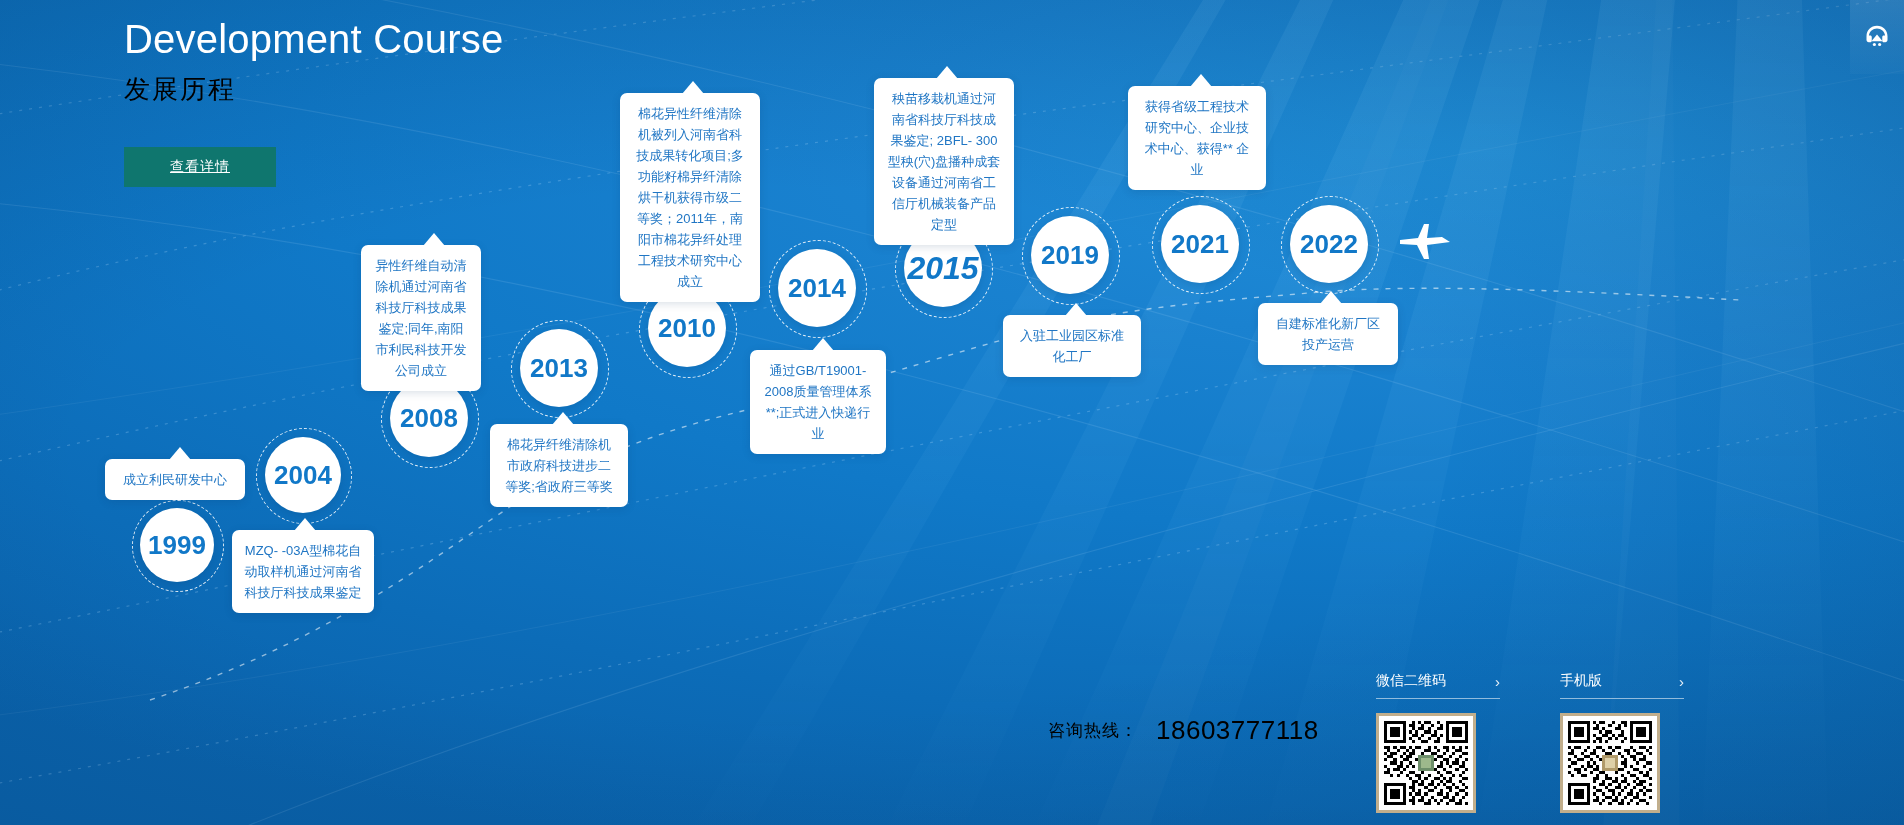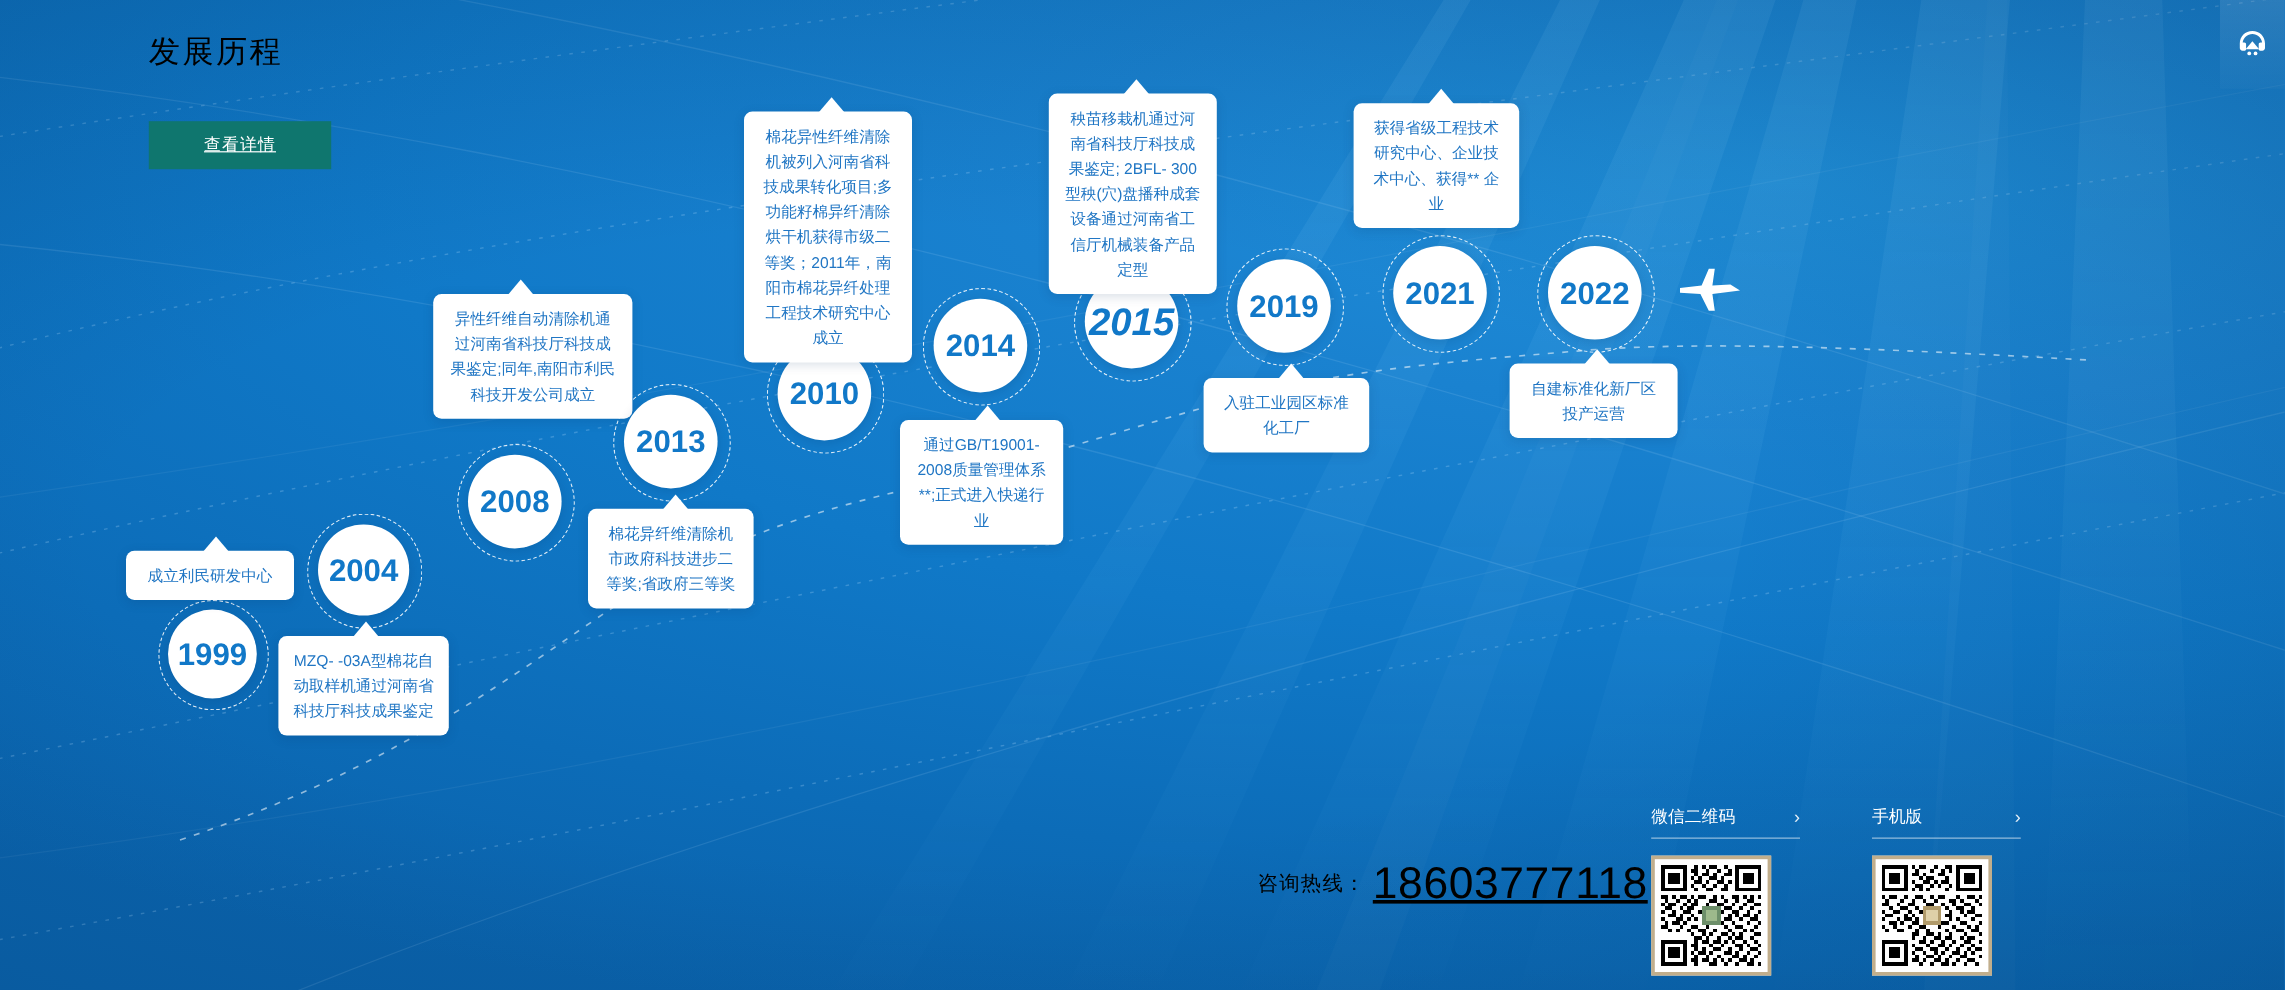--- a/index.html
+++ b/index.html
@@ -82,21 +82,21 @@
     background:linear-gradient(180deg,rgba(255,255,255,.10),rgba(255,255,255,.02));
     display:flex;align-items:center;justify-content:center;cursor:pointer;
   }
 
   
   .hotline{
     position:absolute;left:1048px;top:715px;z-index:30;
     display:flex;align-items:center;color:#000000;white-space:nowrap;
   }
   .hotline .lbl{font-size:17px;letter-spacing:1px;}
-  .hotline .num{font-size:37px;margin-left:6px;letter-spacing:.5px;text-decoration:underline;}
+  .hotline .num{font-size:26px;margin-left:18px;letter-spacing:.5px;}
 
   .qr-col{position:absolute;z-index:30;width:124px;}
   .qr-head{
     display:flex;align-items:center;justify-content:space-between;
     color:#ffffff;font-size:14px;padding-bottom:8px;
     border-bottom:1px solid rgba(255,255,255,.55);
     cursor:pointer;
   }
   .qr-head .chev{font-size:15px;opacity:.9;}
   .qr-box{
@@ -149,20 +149,21 @@
     </g>
     <g fill="none" stroke="#ffffff" stroke-opacity=".10" stroke-width="1">
       <path d="M-40,420 C 600,330 1200,200 1960,60"></path>
       <path d="M-40,720 C 600,640 1260,470 1960,310"></path>
     </g>
   </svg>
 
   <div class="bg-vignette"></div>
 
   <div class="header">
+    <div class="title-en">Development Course</div>
     <div class="title-cn">发展历程</div>
     <button class="detail-btn">
       <span>查看详情</span>
     </button>
   </div>
 
   <svg id="timeline-path" style="position:absolute;inset:0;z-index:10;" viewBox="0 0 1904 825" preserveAspectRatio="none">
     <path d="M150,700 C 330,640 430,560 520,500
              C 620,440 700,420 790,400
              C 880,378 960,350 1040,330
@@ -186,21 +187,21 @@
       <div class="year-circle" style="left:265px;top:437px;width:76px;height:76px;font-size:26px;">2004</div>
       <div class="card down" style="left:232px;top:530px;width:142px;font-size:13px;">
         <div class="ptr" style="left:62px;bottom:auto;top:-12px;border-bottom:13px solid #ffffff;border-top:0;"></div>
         <div>MZQ- -03A型棉花自动取样机通过河南省科技厅科技成果鉴定</div>
       </div>
     </div>
 
     <div class="node">
       <div class="year-ring" style="left:381px;top:370px;width:96px;height:96px;"></div>
       <div class="year-circle" style="left:390px;top:379px;width:78px;height:78px;font-size:26px;">2008</div>
-      <div class="card up" style="left:361px;top:245px;width:166px;font-size:13px;">
+      <div class="card up" style="left:361px;top:245px;width:120px;font-size:13px;">
         <div class="ptr" style="left:62px;"></div>
         <div>异性纤维自动清除机通过河南省科技厅科技成果鉴定;同年,南阳市利民科技开发公司成立</div>
       </div>
     </div>
 
     <div class="node">
       <div class="year-ring" style="left:511px;top:320px;width:96px;height:96px;"></div>
       <div class="year-circle" style="left:520px;top:329px;width:78px;height:78px;font-size:26px;">2013</div>
       <div class="card down" style="left:490px;top:424px;width:138px;font-size:13px;">
         <div class="ptr" style="left:62px;top:-12px;border-bottom:13px solid #ffffff;border-top:0;"></div>

